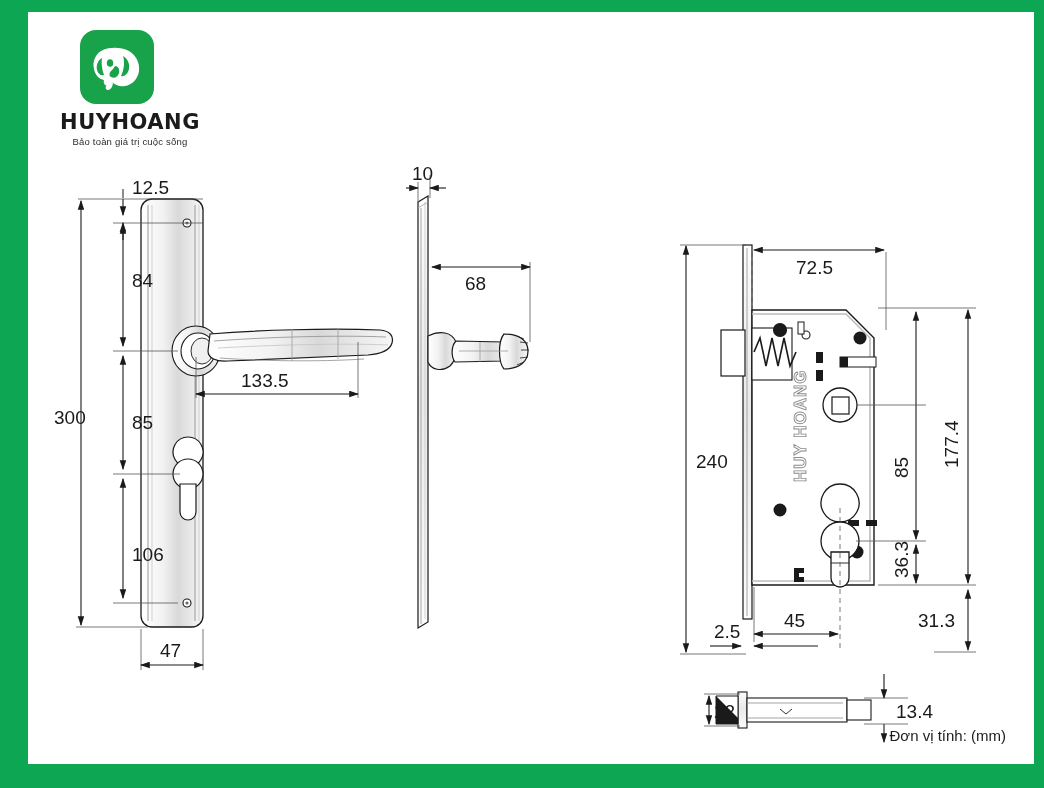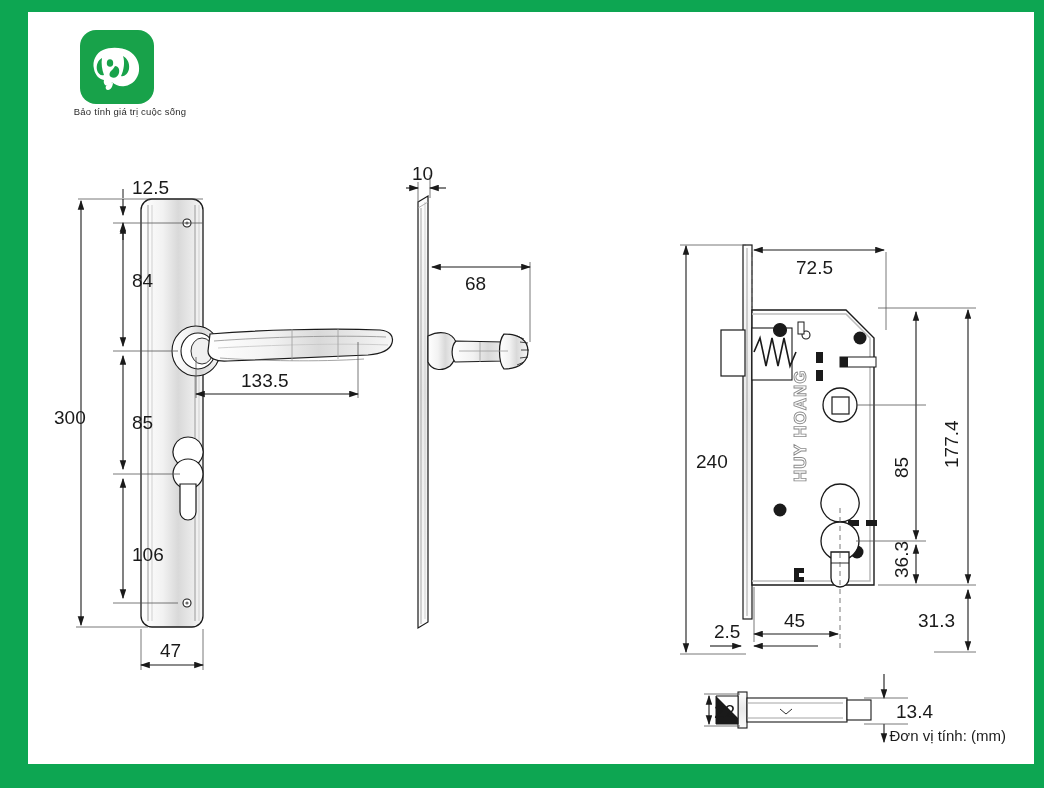--- a/index.html
+++ b/index.html
@@ -93,21 +93,22 @@
             <ellipse cx="30" cy="33" rx="3.2" ry="3.8"></ellipse>
             <path d="M35 36 C38 36 40 39 39 43 C38 47 34 49 31 47 C29 46 29 43 31 41 C33 39 34 38 35 36 Z"></path>
             <path d="M22 28 C18 30 16 35 17 40 C18 44 21 46 24 45 C22 40 21 33 22 28 Z"></path>
             <path d="M43 26 C47 28 50 33 49 39 C48 44 44 47 41 46 C44 40 45 32 43 26 Z"></path>
           </g>
           <g fill="#ffffff">
             <path d="M33 52 C33 56 31 60 28 60 C26 60 25 58 26 56 C28 55 31 54 33 52 Z"></path>
           </g>
         </svg>
       </div>
-      <div id="logo-tagline">Bảo tính giá trị cuộc sống</div>
+      <div id="logo-name">HUYHOANG</div>
+      <div id="logo-tagline">Bảo toàn giá trị cuộc sống</div>
     </div>
 
     <svg id="drawing" width="1006" height="752" viewBox="0 0 1006 752">
       <defs>
         <marker id="ar" markerWidth="9" markerHeight="9" refX="8" refY="3" orient="auto" markerUnits="strokeWidth">
           <path d="M0,0 L9,3 L0,6 z" fill="#1a1a1a"></path>
         </marker>
         <marker id="arS" markerWidth="9" markerHeight="9" refX="1" refY="3" orient="auto" markerUnits="strokeWidth">
           <path d="M9,0 L0,3 L9,6 z" fill="#1a1a1a"></path>
         </marker>

